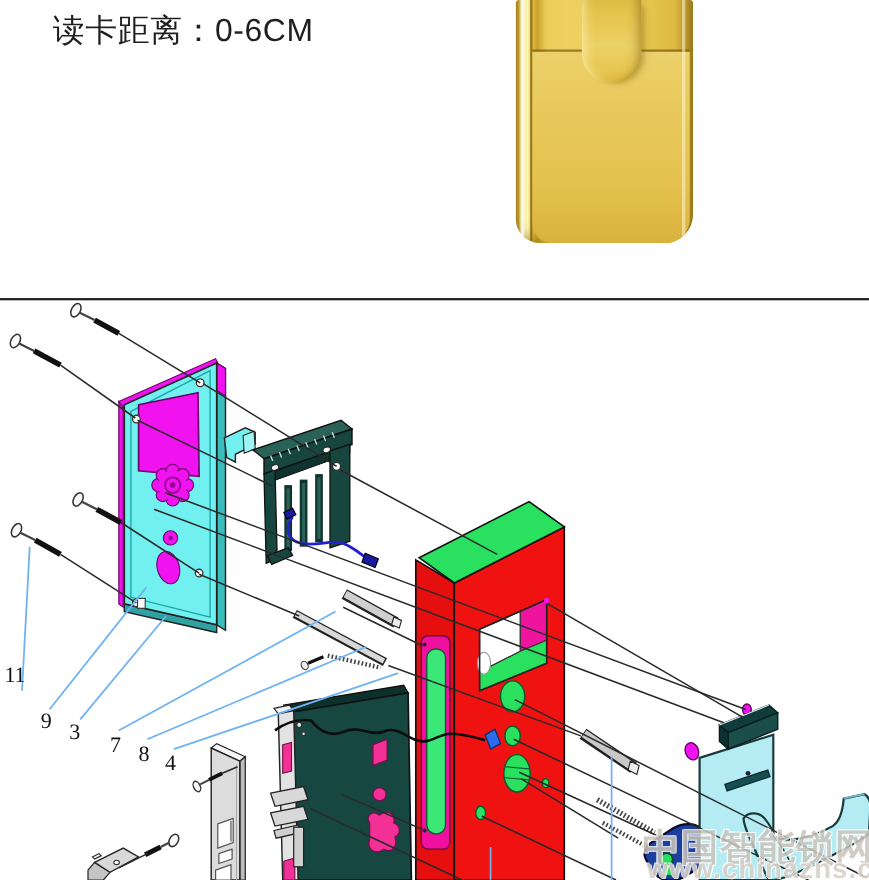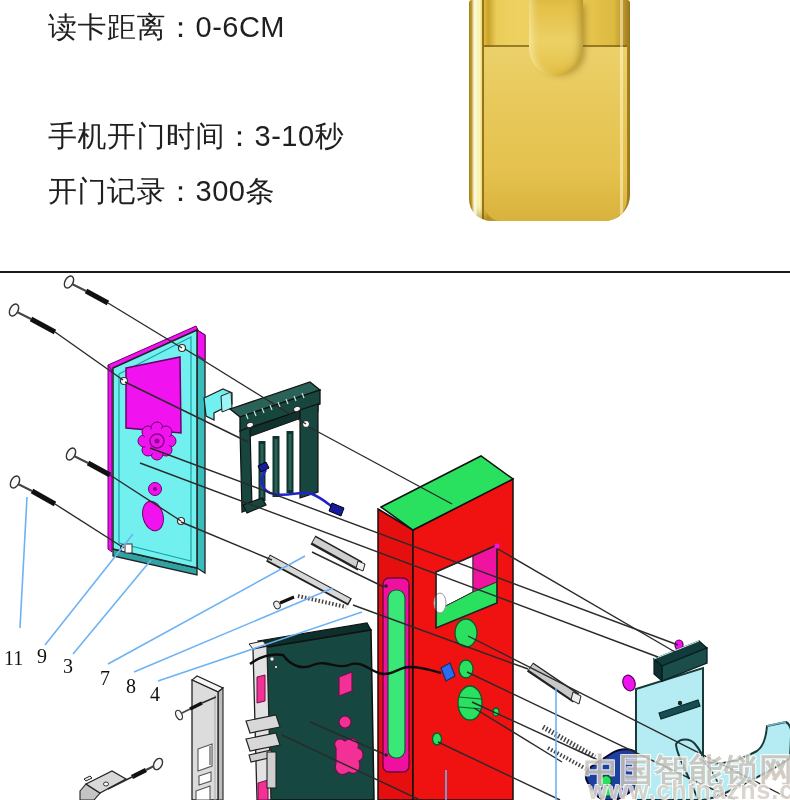--- a/index.html
+++ b/index.html
@@ -40,22 +40,20 @@
   .wm2{position:absolute;left:588px;top:776px;font-size:25px;font-weight:bold;letter-spacing:1px;
        color:#d7d1c8;opacity:.9;white-space:nowrap;
        text-shadow:-1px -1px 0 rgba(255,255,255,.95),1px 1px 0 rgba(255,255,255,.95);}
 </style>
 </head>
 <body>
 
 <div id="stage">
 
   <div class="spec-line" style="top:8px">读卡距离：0-6CM</div>
-  <div class="spec-line" style="top:117px">手机开门时间：3-10秒</div>
-  <div class="spec-line" style="top:172px">开门记录：300条</div>
 
   <div class="lock">
     <div class="lock-body"></div>
     <div class="lock-strip-hl"></div>
     <div class="lock-strip-line"></div>
     <div class="lock-lower"></div>
     <div class="lock-seam"></div>
     <div class="lock-tongue"></div>
     <div class="lock-right-shade"></div>
   </div>
@@ -317,21 +315,21 @@
       <line x1="45" y1="645" x2="133" y2="534"></line>
       <line x1="73" y1="654" x2="151" y2="560"></line>
       <line x1="108" y1="664" x2="305" y2="556"></line>
       <line x1="134" y1="672" x2="333" y2="588"></line>
       <line x1="158" y1="681" x2="362" y2="612"></line>
       <line x1="446" y1="770" x2="446" y2="800"></line>
       <line x1="556" y1="688" x2="556" y2="800"></line>
     </g>
   </svg>
 
-  <span class="plabel" style="left:4px;top:648px">11</span>
+  <span class="plabel" style="left:4px;top:604px">11</span>
   <span class="plabel" style="left:37px;top:646px">9</span>
   <span class="plabel" style="left:63px;top:656px">3</span>
   <span class="plabel" style="left:100px;top:668px">7</span>
   <span class="plabel" style="left:126px;top:676px">8</span>
   <span class="plabel" style="left:150px;top:684px">4</span>
 
   <div class="wm1">中国智能锁网</div>
   <div class="wm2">www.chinazns.c</div>
 
 </div>

